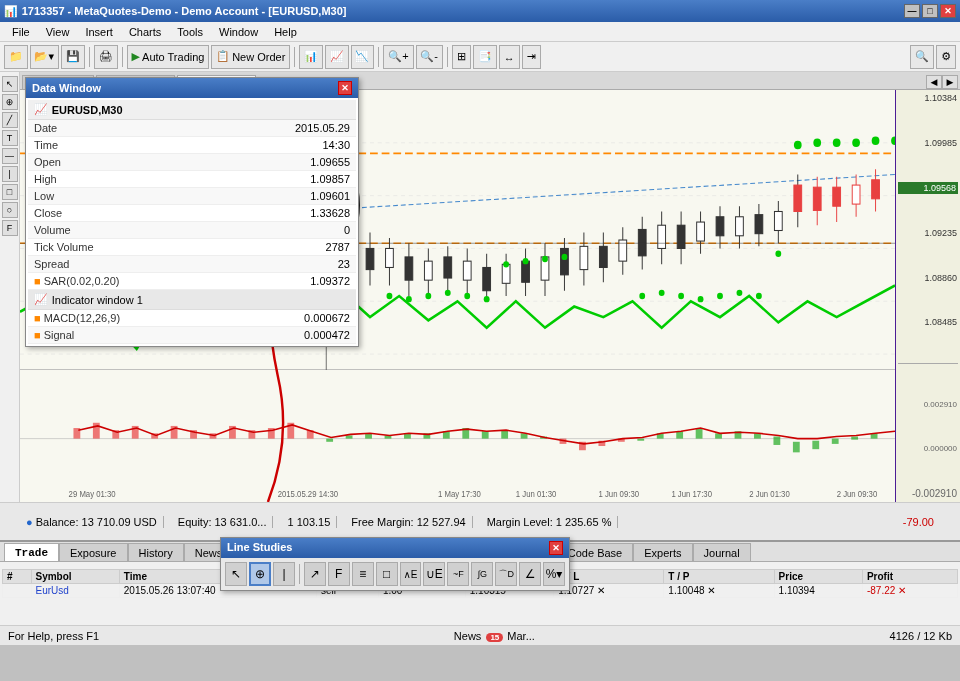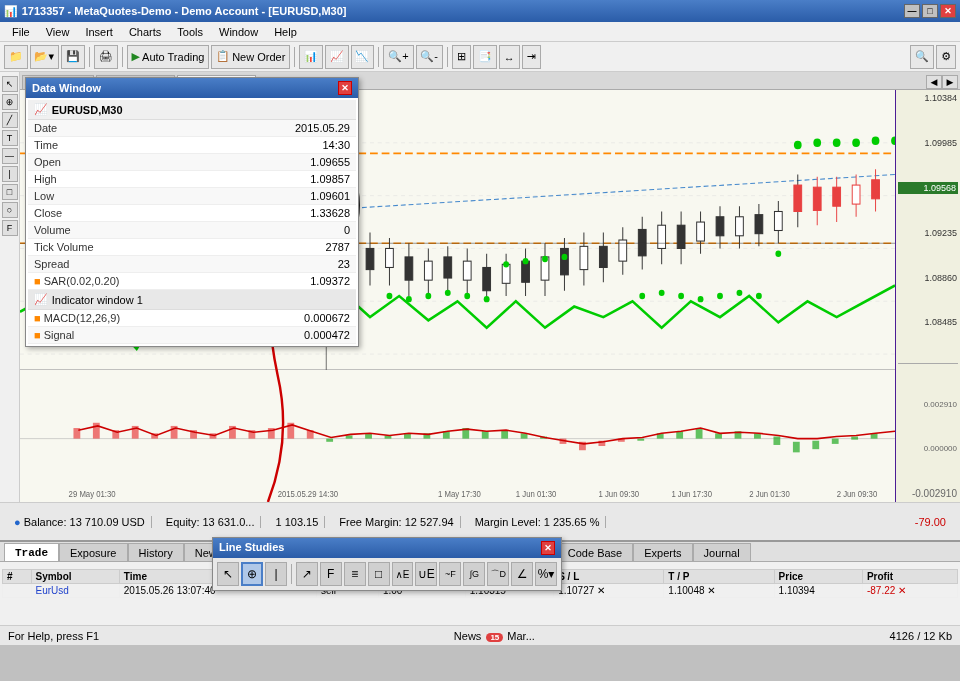--- a/index.html
+++ b/index.html
@@ -157,21 +157,21 @@
       gap: 4px;
       border-bottom: 1px solid #ddd;
     }
 
     
     .status-bar {
       background: #e8e8e8;
       height: 38px;
       display: flex;
       align-items: center;
-      padding: 0 8px;
+      padding: 0 20px;
       font-size: 11px;
       border-top: 1px solid #ccc;
       gap: 8px;
     }
     .status-item { padding: 0 6px; border-right: 1px solid #aaa; }
     .status-item:last-child { border-right: none; }
 
     
     .bottom-area {
       height: 85px;
@@ -246,21 +246,21 @@
       padding: 0 4px;
       font-size: 9px;
       font-weight: bold;
       margin-left: 2px;
     }
 
     
     .line-studies-overlay {
       position: absolute;
       bottom: 90px;
-      left: 212px;
+      left: 220px;
       background: #f0f0f0;
       border: 1px solid #888;
       z-index: 200;
       box-shadow: 2px 2px 5px rgba(0,0,0,0.3);
       width: 350px;
     }
     .line-studies-title {
       background: linear-gradient(to bottom, #4a7ec7, #2a5ca8);
       color: white;
       padding: 3px 6px;

